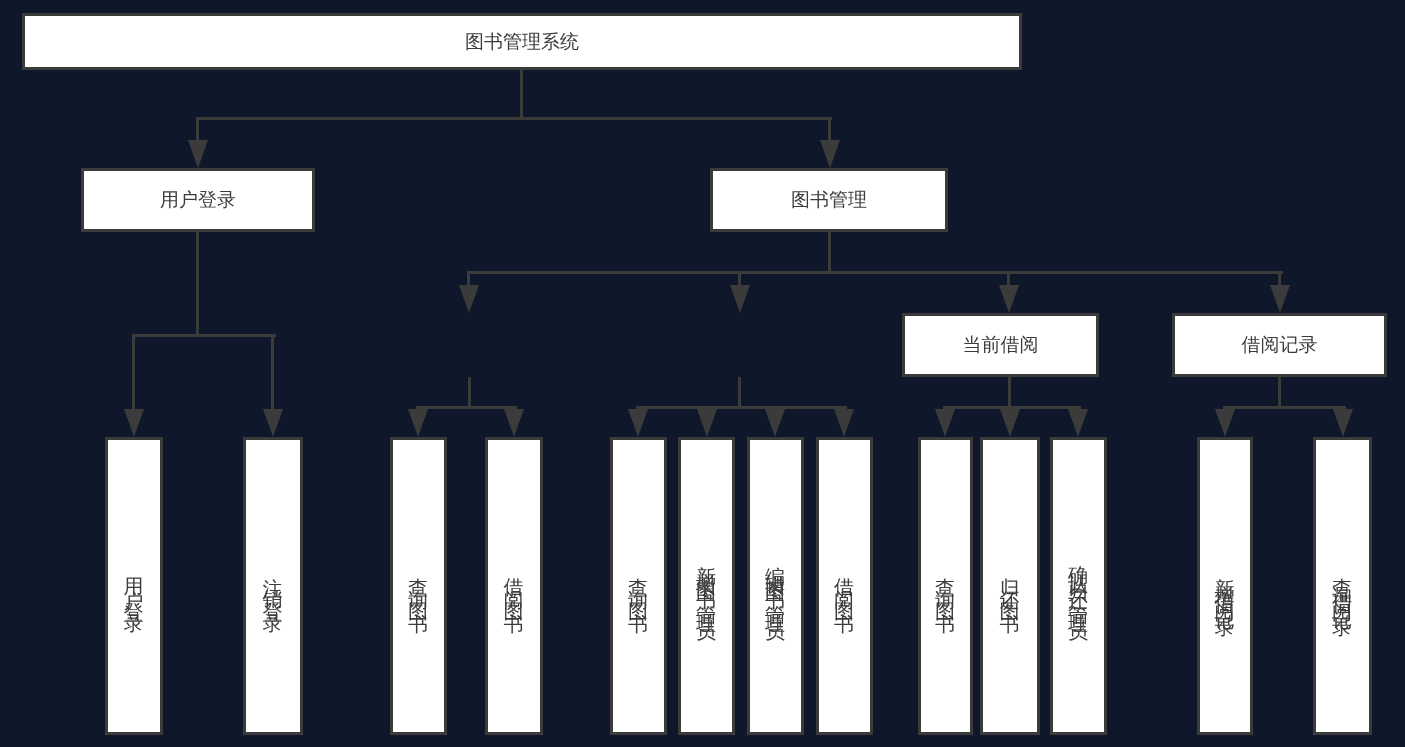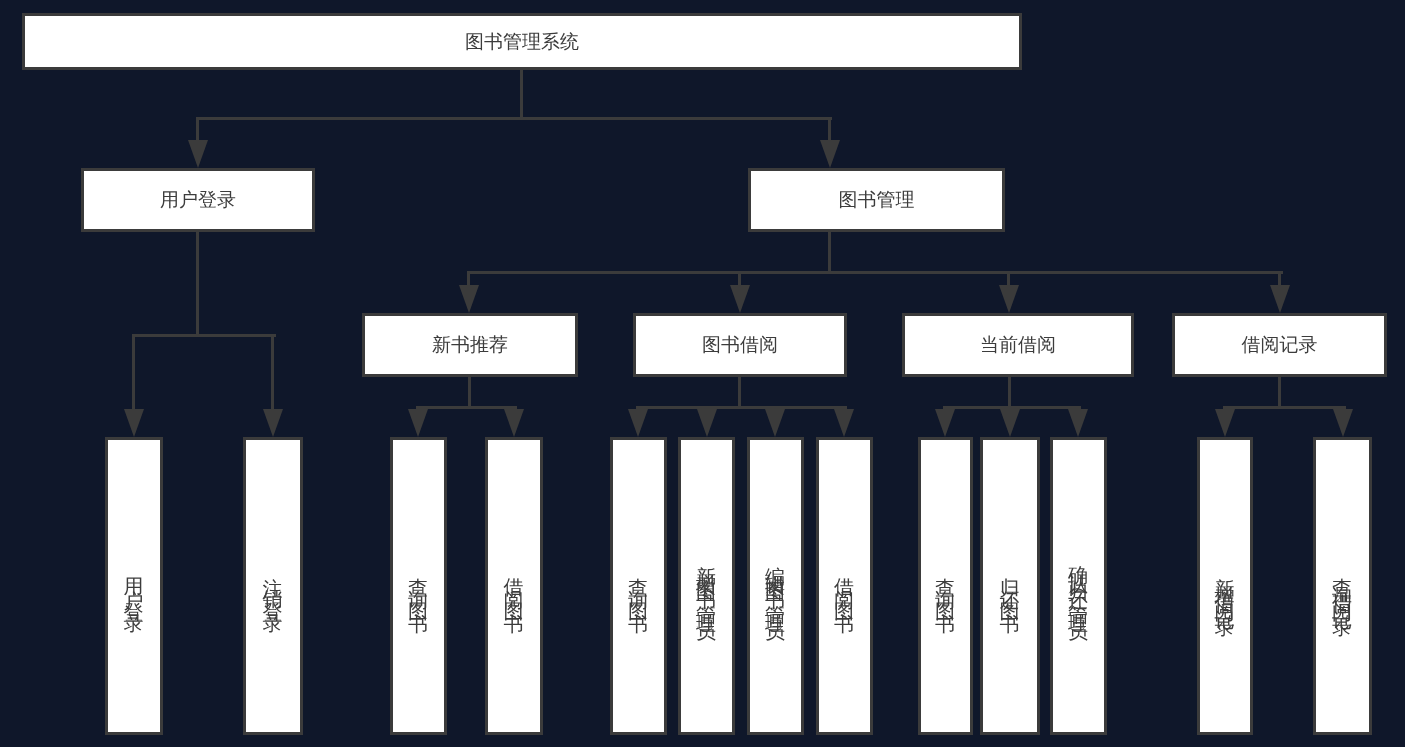--- a/index.html
+++ b/index.html
@@ -56,21 +56,21 @@
   <div class="vline" style="left:520px;top:70px;height:48px"></div>
   <div class="hline" style="left:196px;top:117px;width:636px"></div>
   <div class="vline" style="left:196px;top:118px;height:26px"></div>
   <div class="vline" style="left:828px;top:118px;height:26px"></div>
   <div class="arrow" style="left:188px;top:140px"></div>
   <div class="arrow" style="left:820px;top:140px"></div>
 
   <div class="box" style="left:81px;top:168px;width:234px;height:64px">
     <span>用户登录</span>
   </div>
-  <div class="box" style="left:748px;top:168px;width:257px;height:64px">
+  <div class="box" style="left:710px;top:168px;width:238px;height:64px">
     <span>图书管理</span>
   </div>
 
   <div class="vline" style="left:196px;top:232px;height:104px"></div>
   <div class="hline" style="left:132px;top:334px;width:144px"></div>
   <div class="vline" style="left:132px;top:336px;height:76px"></div>
   <div class="vline" style="left:271px;top:336px;height:76px"></div>
   <div class="arrow" style="left:124px;top:409px"></div>
   <div class="arrow" style="left:263px;top:409px"></div>
 
@@ -78,27 +78,21 @@
   <div class="hline" style="left:467px;top:271px;width:816px"></div>
   <div class="vline" style="left:467px;top:273px;height:16px"></div>
   <div class="vline" style="left:738px;top:273px;height:16px"></div>
   <div class="vline" style="left:1007px;top:273px;height:16px"></div>
   <div class="vline" style="left:1278px;top:273px;height:16px"></div>
   <div class="arrow" style="left:459px;top:285px"></div>
   <div class="arrow" style="left:730px;top:285px"></div>
   <div class="arrow" style="left:999px;top:285px"></div>
   <div class="arrow" style="left:1270px;top:285px"></div>
 
-  <div class="box" style="left:362px;top:313px;width:216px;height:64px">
-    <span>新书推荐</span>
-  </div>
-  <div class="box" style="left:633px;top:313px;width:214px;height:64px">
-    <span>图书借阅</span>
-  </div>
-  <div class="box" style="left:902px;top:313px;width:232px;height:64px">
+  <div class="box" style="left:902px;top:313px;width:197px;height:64px">
     <span>当前借阅</span>
   </div>
   <div class="box" style="left:1172px;top:313px;width:215px;height:64px">
     <span>借阅记录</span>
   </div>
 
   <div class="vline" style="left:468px;top:377px;height:31px"></div>
   <div class="hline" style="left:416px;top:406px;width:101px"></div>
   <div class="arrow" style="left:408px;top:409px"></div>
   <div class="arrow" style="left:504px;top:409px"></div>

